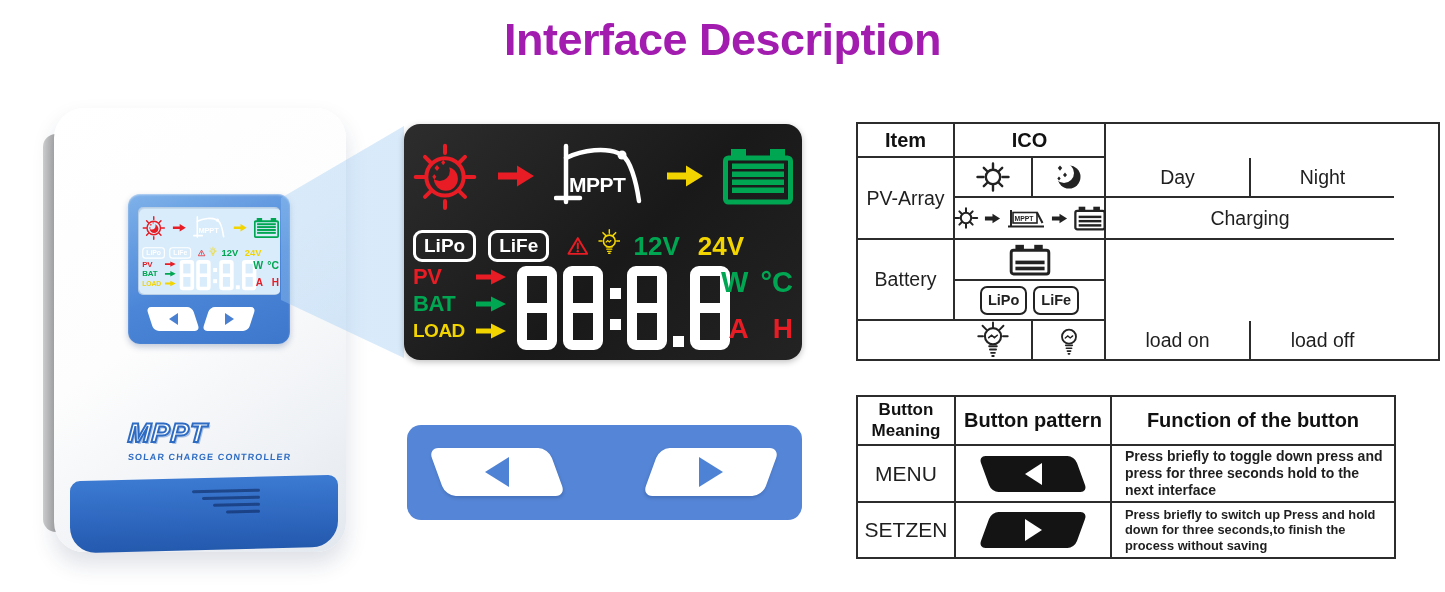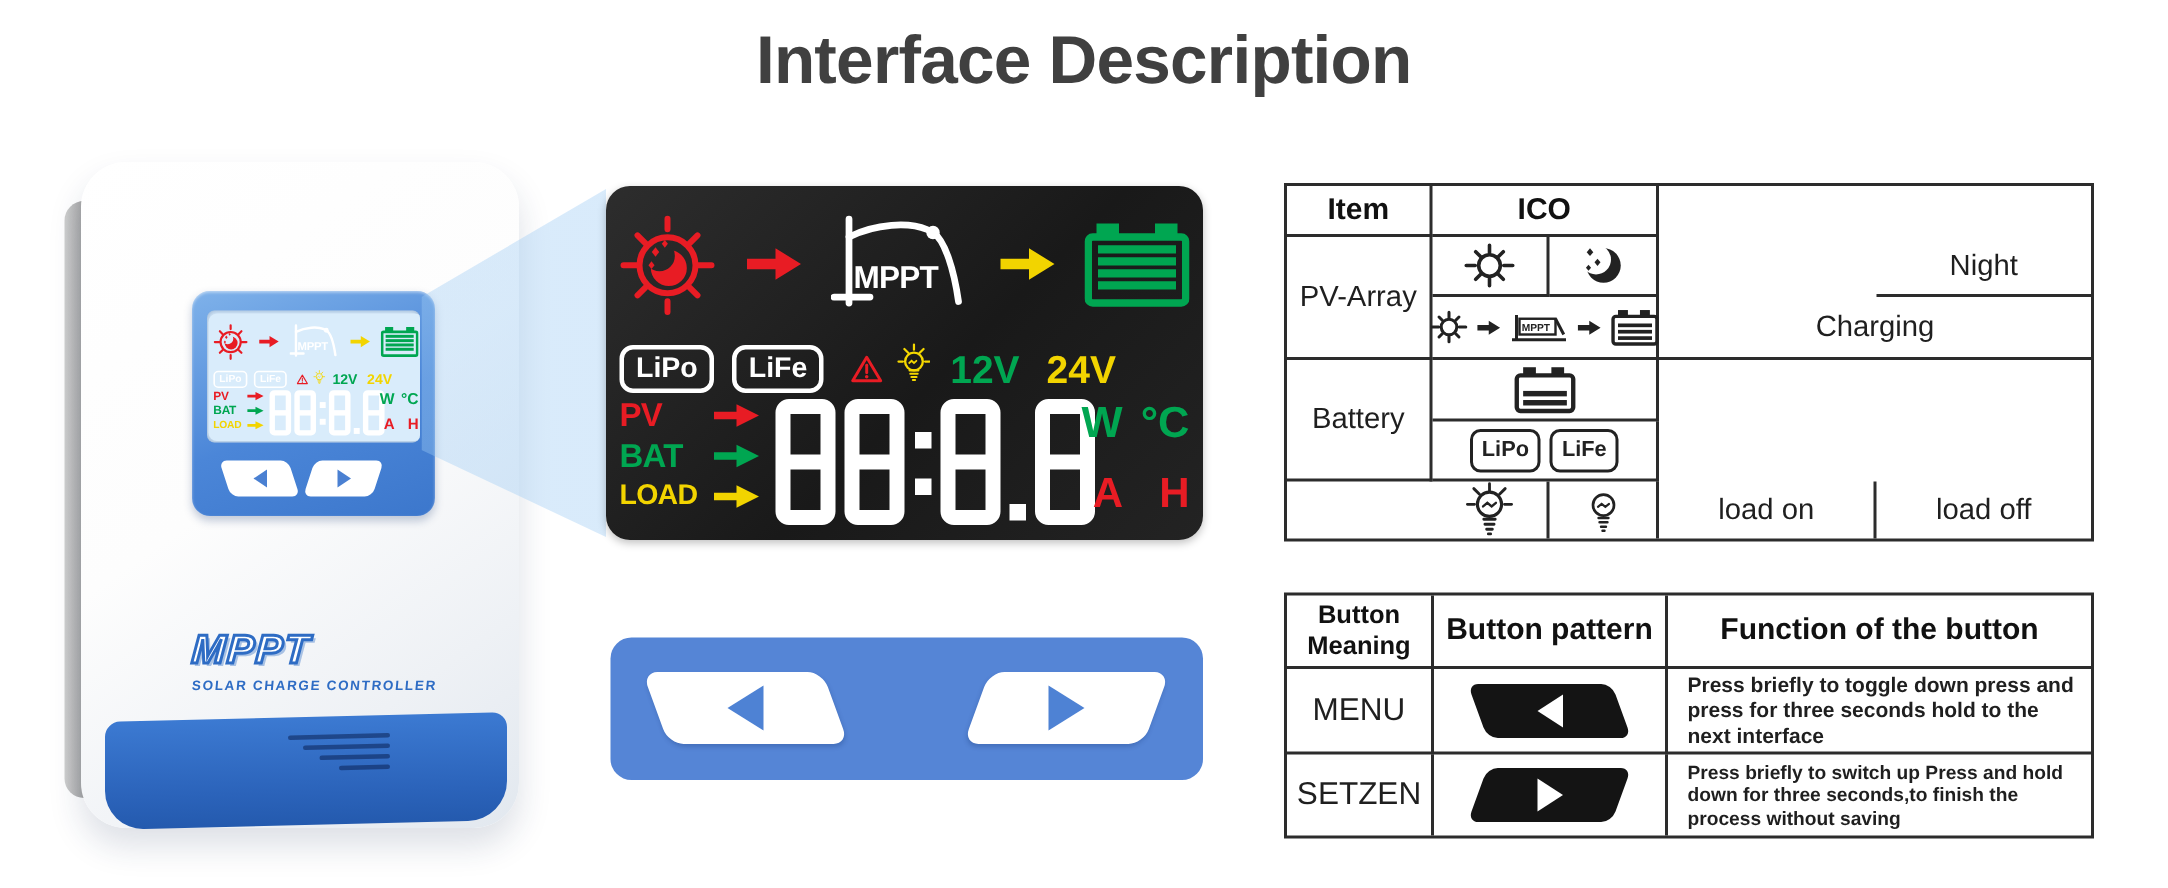--- a/index.html
+++ b/index.html
@@ -1,20 +1,20 @@
 <!DOCTYPE html>
 <html><head>
 <meta charset="utf-8">
 <style>
   html,body{margin:0;padding:0;background:#fff;}
   #stage{position:relative;width:1445px;height:592px;background:#fff;overflow:hidden;
          font-family:"Liberation Sans",sans-serif;}
   
   .page-title{position:absolute;left:0;top:14px;width:1445px;text-align:center;
-    font-size:45px;font-weight:700;color:#404040;letter-spacing:-.5px;}
+    font-size:45px;font-weight:700;color:#a21caf;letter-spacing:-.5px;}
   
   .device{position:absolute;left:40px;top:104px;width:312px;height:470px;}
   .device-edge{position:absolute;left:3px;top:30px;width:26px;height:398px;border-radius:13px;
     background:linear-gradient(90deg,#cfcfcf,#9a9a9a 60%,#8a8a8a);}
   .device-body{position:absolute;left:14px;top:4px;width:292px;height:444px;border-radius:30px;
     background:linear-gradient(145deg,#ffffff 0%,#fdfdfd 45%,#eef1f5 78%,#e2e8ef 100%);
     box-shadow:0 12px 22px rgba(30,50,90,.15);}
   .device-base{position:absolute;left:30px;top:374px;width:268px;height:72px;
     border-radius:10px 10px 26px 26px;transform:skewY(-1.4deg);
     background:linear-gradient(180deg,#3c7ad2,#2b63ba 70%,#245aae);}
@@ -78,21 +78,21 @@
     background:#5585d6;}
   .strip-btn{position:absolute;top:23px;height:48px;width:120px;background:#fff;border-radius:10px;
     display:flex;align-items:center;justify-content:center;box-shadow:0 2px 3px rgba(20,50,110,.25);}
   .strip-btn.l{left:30px;transform:skewX(20deg);}
   .strip-btn.r{left:244px;transform:skewX(-20deg);}
   .strip-btn .tri{width:0;height:0;border-top:15px solid transparent;border-bottom:15px solid transparent;}
   .strip-btn.l .tri{border-right:24px solid #4e82d4;transform:skewX(-20deg);}
   .strip-btn.r .tri{border-left:24px solid #4e82d4;transform:skewX(20deg);}
   
   .tbl{position:absolute;border:2px solid #2c2c2c;box-sizing:border-box;display:grid;background:#fff;}
-  #tbl-icons{left:856px;top:122px;width:540px;height:239px;
+  #tbl-icons{left:856px;top:122px;width:584px;height:239px;
     grid-template-columns:97px 78px 73px 145px 143px;
     grid-template-rows:34px 40px 42px 41px 40px 38px;}
   #tbl-buttons{left:856px;top:395px;width:540px;height:164px;
     grid-template-columns:98px 156px 282px;
     grid-template-rows:49px 57px 54px;}
   .cell{display:flex;align-items:center;justify-content:center;border-right:2px solid #2c2c2c;
     border-bottom:2px solid #2c2c2c;font-size:19.5px;color:#1f1f1f;box-sizing:border-box;
     text-align:center;}
   .cell.hd{font-weight:700;font-size:20px;color:#111;}
   .cell.nbr{border-right:none}.cell.nbb{border-bottom:none}
@@ -397,20 +397,21 @@
             <circle cx="10" cy="11" r="10" fill="#000"></circle>
           </mask>
         <circle cx="15" cy="15" r="11.5" fill="#222" mask="url(#mcr)"></circle>
         <g fill="#222">
           <path d="M6,3.5l2.2,2.6L6,8.7 3.8,6.1z"></path>
           <path d="M11,10.5l2,2.4-2,2.4-2,-2.4z"></path>
           <path d="M5,14.5l1.7,2L5,18.5l-1.7,-2z"></path>
         </g>
       </svg>
     </div>
+    <div class="cell" style="grid-row:2;grid-column:4">Day</div>
     <div class="cell nbr" style="grid-row:2;grid-column:5">Night</div>
 
     <div class="cell" style="grid-row:3;grid-column:2/4">
       <div class="chgrow">
         <svg width="26" height="26" viewBox="0 0 36 36">
           <g stroke="#222" stroke-width="2.8" stroke-linecap="round" fill="none">
             <circle cx="18" cy="18" r="7.2"></circle>
             <path d="M18,4.5v5 M18,26.5v5 M2.5,18h6 M27.5,18h6 M8.8,8.8l3.2,3.2 M24,24l3.2,3.2 M27.2,8.8 24,12 M12,24l-3.2,3.2"></path>
           </g>
         </svg>

